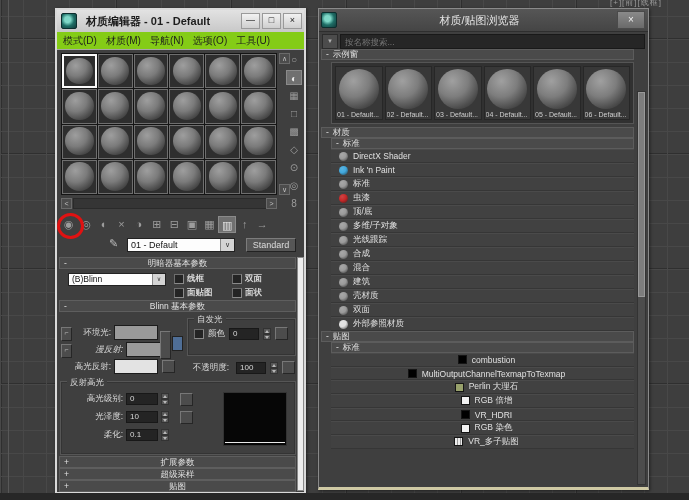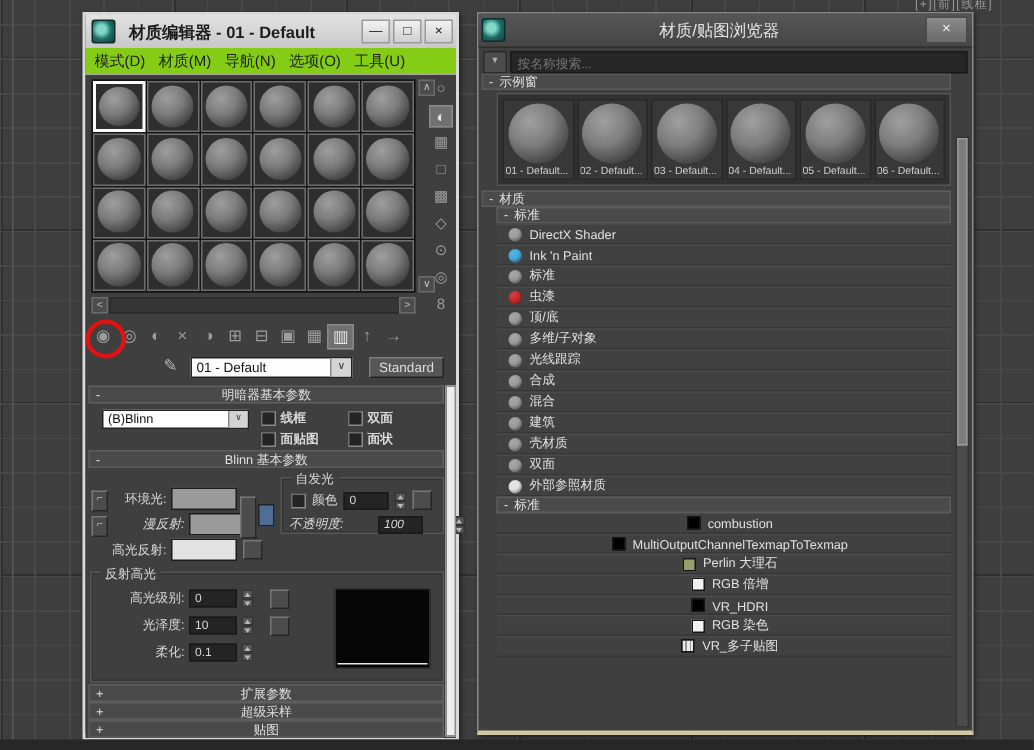--- a/index.html
+++ b/index.html
@@ -278,21 +278,21 @@
         <span class="cb"></span>
         <span class="lbl">颜色</span>
         <span class="field" style="width:22px;">0</span>
         <span class="spin">
             <i class="u"></i>
             <i class="d"></i>
           </span>
         <span class="mapbtn"></span>
       </div>
     </div>
-    <div class="b-row" style="left:130px;top:293px;gap:20px;font-style:italic;">
+    <div class="b-row" style="left:130px;top:311px;gap:4px;">
       <span class="lbl">不透明度:</span>
       <span class="field" style="width:22px;">100</span>
       <span class="spin">
           <i class="u"></i>
           <i class="d"></i>
         </span>
       <span class="mapbtn"></span>
     </div>
 
     <div class="group" style="left:3px;top:331px;width:234px;height:72px;">
@@ -439,20 +439,23 @@
         <div class="br-item">
      <span class="it-icon sphere" style="--c:#9a9a9a"></span>
      <span>双面</span>
         </div>
         <div class="br-item">
      <span class="it-icon sphere" style="--c:#e0e0e0"></span>
      <span>外部参照材质</span>
         </div>
       </div>
 
+    <div class="sec-h">
+      <span class="pm">-</span><span>贴图</span>
+    </div>
     <div class="sec-h sub-h">
       <span class="pm">-</span><span>标准</span>
     </div>
     <div class="br-list maps" id="br-maps">
         <div class="br-item">
      <span class="it-icon swatch" style="--c:#000000"></span>
      <span>combustion</span>
         </div>
         <div class="br-item">
      <span class="it-icon swatch" style="--c:#000000"></span>

